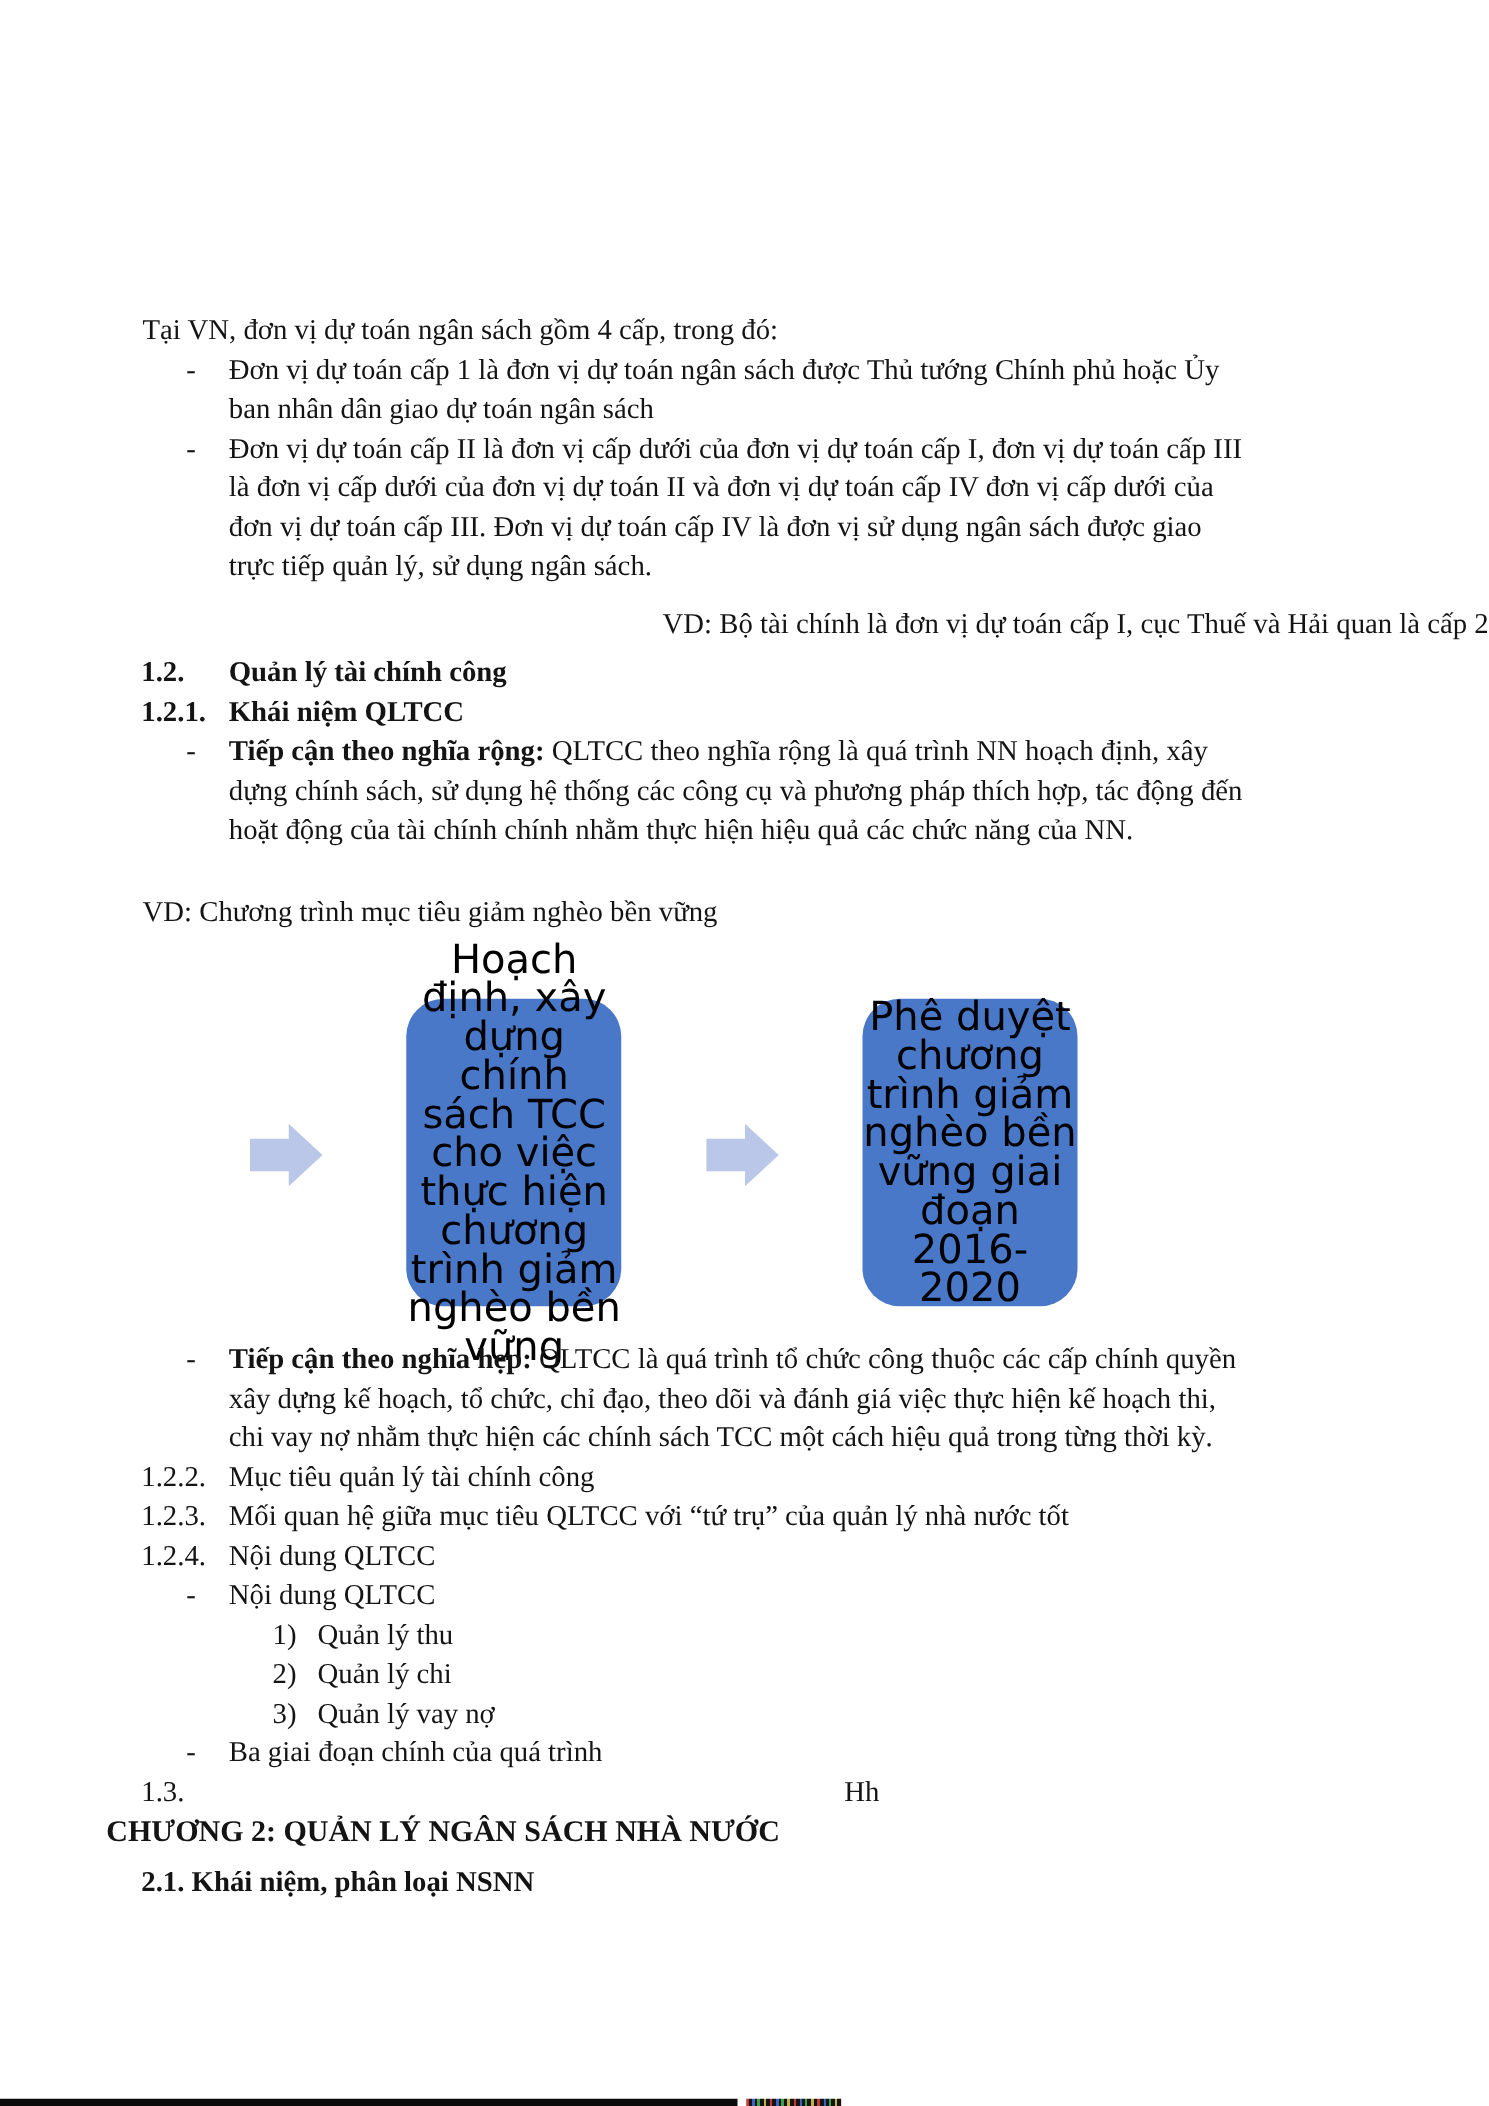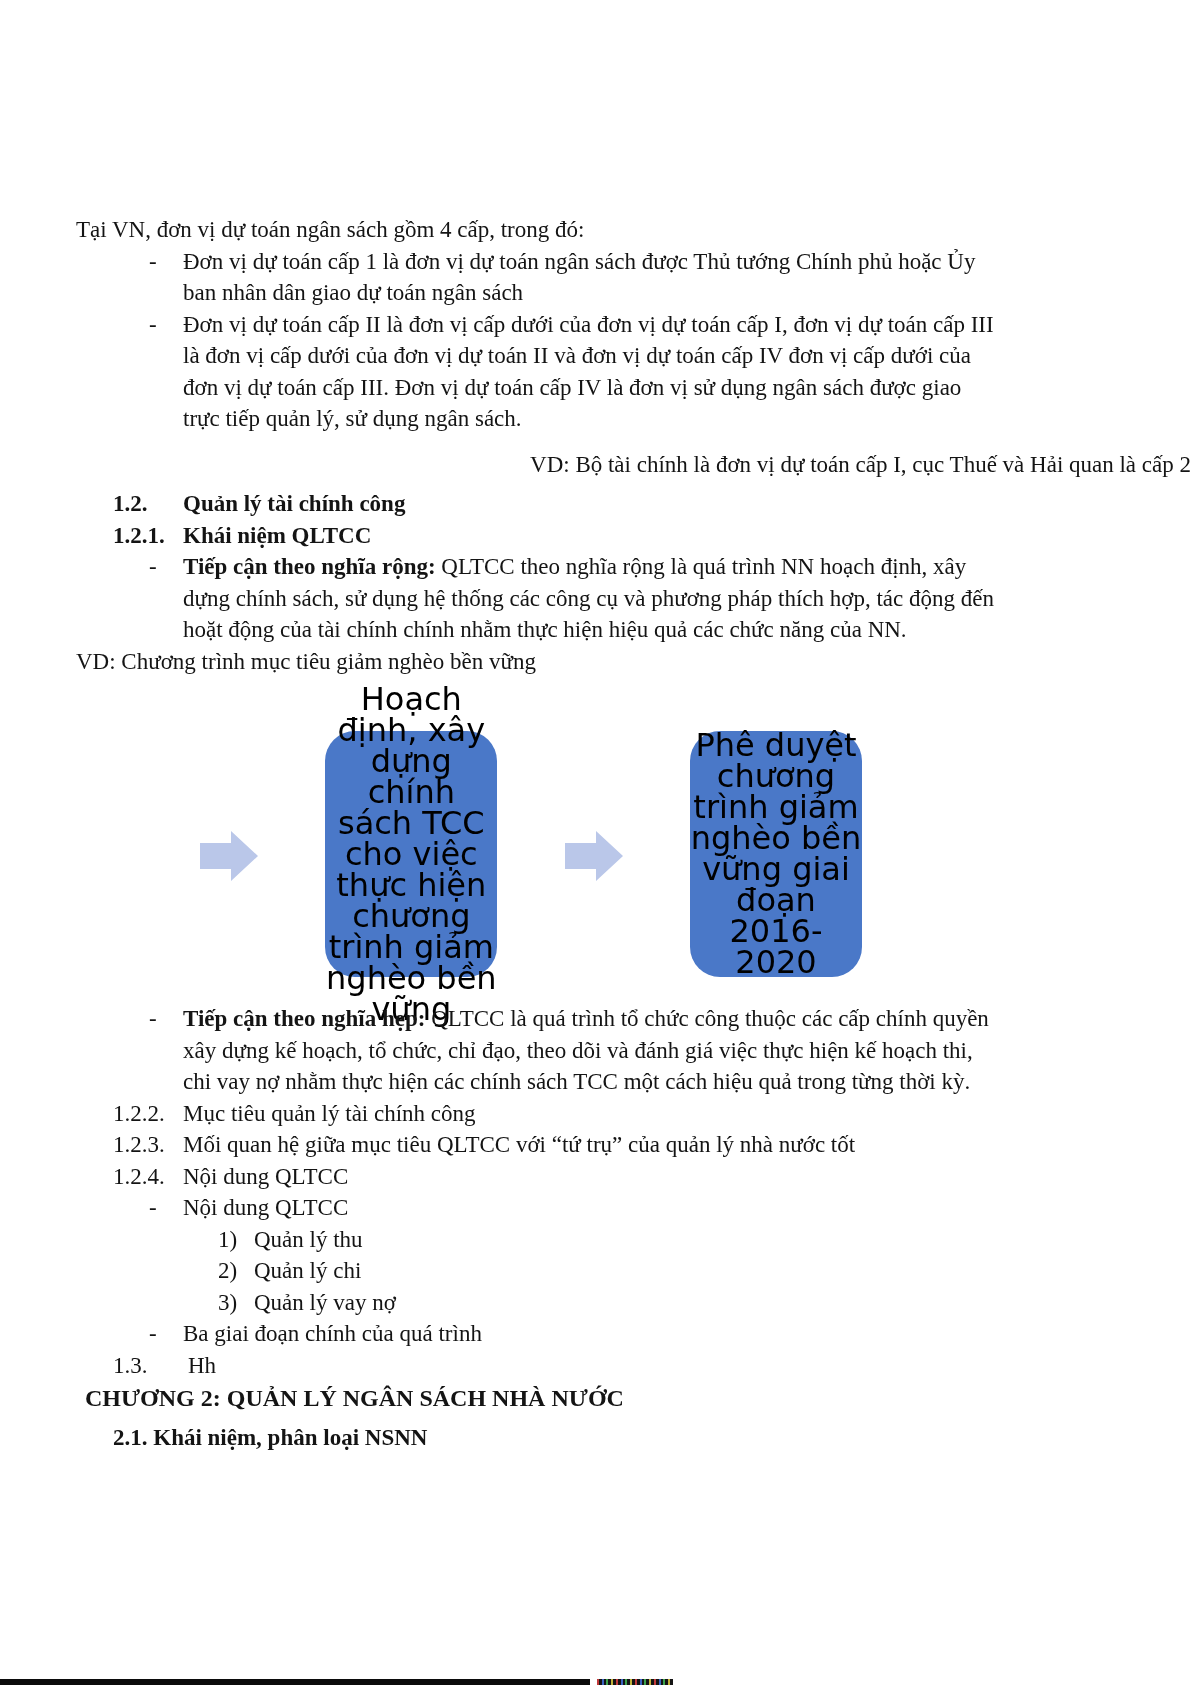--- a/index.html
+++ b/index.html
@@ -7,30 +7,30 @@
     position:relative;
     width:1191px;height:1685px;
     background:#ffffff;
     overflow:hidden;
     font-family:"Liberation Serif", serif;
     color:#141414;
   }
   .content{position:absolute;left:0;top:214px;right:0;}
   .row{position:relative;font-size:23px;line-height:31.5px;}
   .pre{white-space:pre-line;}
-  .indent{padding-left:76px;}
+  .indent{padding-left:114px;margin-top:34px;}
   .hang{padding-left:183px;}
   .dash{position:absolute;left:149px;top:0;}
   .num{position:absolute;left:113px;top:0;font-weight:bold;}
   .numr{position:absolute;left:113px;top:0;}
   .nnum{position:absolute;left:218px;top:0;}
   .nrow{padding-left:254px;}
   .vd1{padding-left:131px;margin-top:14px;text-align:right;}
   .h12{margin-top:8px;}
-  .h13row{padding-left:188px;}
+  .h13row{padding-left:188px;text-align:center;}
   .chapter{padding-left:85px;font-weight:bold;font-size:24px;line-height:34px;}
   .h21{padding-left:113px;font-weight:bold;margin-top:7px;}
   b.lead{font-weight:bold;}
 
   
   .diagram{
     position:relative;
     margin:54px 0 26px 200px;
     width:662px;height:246px;
     display:flex;justify-content:space-between;align-items:center;

